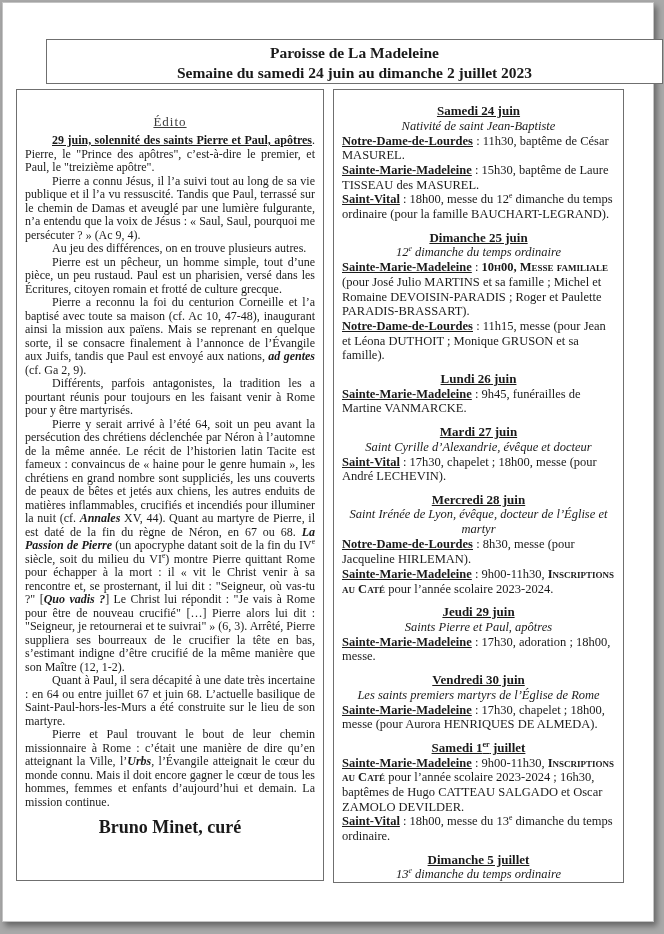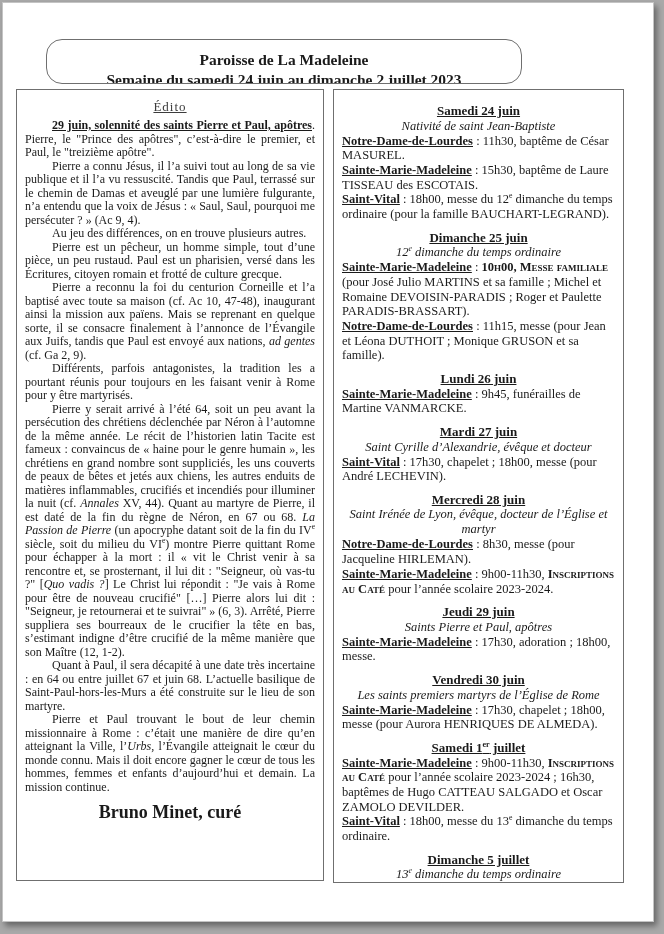--- a/index.html
+++ b/index.html
@@ -12,25 +12,25 @@
   .page{
     position:absolute;left:2px;top:2px;width:650px;height:918px;
     background:#ffffff;border:1px solid #c4c4c4;
     box-shadow:3px 4px 6px rgba(0,0,0,0.40);
   }
   .box{
     position:absolute;background:#ffffff;border:1px solid #6f6f6f;
     box-sizing:border-box;overflow:hidden;
   }
   .header-box{
-    left:43px;top:36px;width:476px;height:45px;
-    text-align:center;padding-top:10px;border-radius:16px;
+    left:43px;top:36px;width:617px;height:45px;
+    text-align:center;padding-top:3px;
   }
   .header-line{font-weight:700;font-size:15.5px;line-height:19.5px;}
-  .left-box{left:13px;top:86px;width:308px;height:792px;padding:7px 8px;}
+  .left-box{left:13px;top:86px;width:308px;height:792px;padding:22px 8px;}
   .right-box{left:330px;top:86px;width:291px;height:794px;padding:5px 8px;}
   .edito-heading{
     text-align:center;font-size:13px;color:#3c3c3c;
     text-decoration:underline;letter-spacing:1px;margin:2px 0 4px 0;
   }
   .para{
     font-size:12px;line-height:13.5px;text-align:justify;
     text-indent:27px;margin:0;
   }
   .signature{
@@ -40,21 +40,21 @@
   .day:first-child{margin-top:8px;}
   .day-title{
     text-align:center;font-weight:700;text-decoration:underline;
     font-size:13px;line-height:15.5px;
   }
   .day-feast{
     text-align:center;font-style:italic;font-size:12.5px;line-height:15px;
   }
   .entry{font-size:12.5px;line-height:14.7px;text-align:left;}
   .b{font-weight:700;text-decoration:underline;}
-  .i{font-style:italic;}
+  .i{font-style:italic;font-weight:bold;}
   .bu{font-weight:700;text-decoration:underline;}
   .bsc{font-weight:700;font-variant:small-caps;}
   .sup{vertical-align:super;font-size:0.62em;line-height:0;}
 </style>
 </head>
 <body>
 
 <div class="page">
 
   <div class="box header-box">
@@ -77,21 +77,21 @@
       </div>
     <div class="signature">Bruno Minet, curé</div>
   </div>
 
   <div class="box right-box">
     <div id="schedule-days">
         <div class="day">
           <div class="day-title"><span>Samedi 24 juin</span></div>
           <div class="day-feast"><span>Nativité de saint Jean-Baptiste</span></div>
           <div class="entry"><span class="bu">Notre-Dame-de-Lourdes</span><span> : 11h30, baptême de César MASUREL.</span></div>
-          <div class="entry"><span class="bu">Sainte-Marie-Madeleine</span><span> : 15h30, baptême de Laure TISSEAU des ESCOTAIS.</span></div>
+          <div class="entry"><span class="bu">Sainte-Marie-Madeleine</span><span> : 15h30, baptême de Laure TISSEAU des MASUREL.</span></div>
           <div class="entry"><span class="bu">Saint-Vital</span><span> : 18h00, messe du 12</span><span class="sup">e</span><span> dimanche du temps ordinaire (pour la famille BAUCHART-LEGRAND).</span></div>
         </div>
         <div class="day">
           <div class="day-title"><span>Dimanche 25 juin</span></div>
           <div class="day-feast"><span>12</span><span class="sup">e</span><span> dimanche du temps ordinaire</span></div>
           <div class="entry"><span class="bu">Sainte-Marie-Madeleine</span><span> : </span><span class="bsc">10h00, Messe familiale</span><span> (pour José Julio MARTINS et sa famille ; Michel et Romaine DEVOISIN-PARADIS ; Roger et Paulette PARADIS-BRASSART).</span></div>
           <div class="entry"><span class="bu">Notre-Dame-de-Lourdes</span><span> : 11h15, messe (pour Jean et Léona DUTHOIT ; Monique GRUSON et sa famille).</span></div>
         </div>
         <div class="day">
           <div class="day-title"><span>Lundi 26 juin</span></div>

